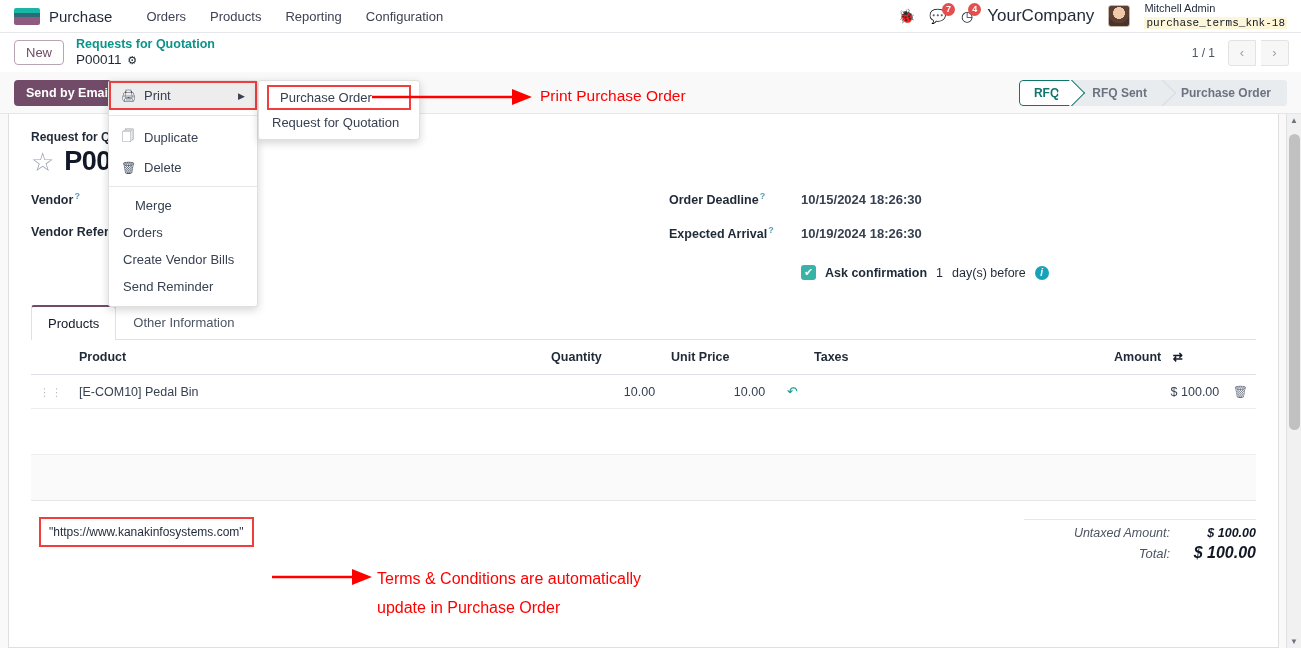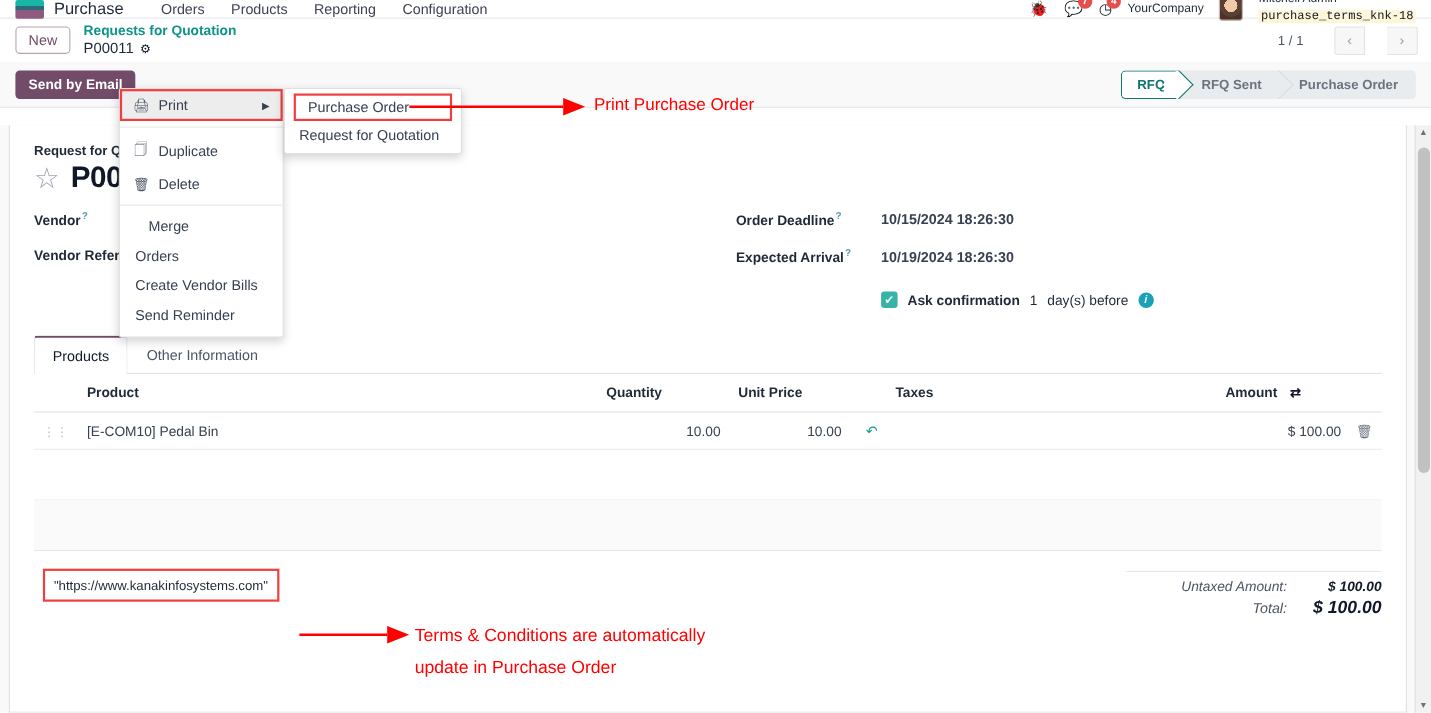--- a/index.html
+++ b/index.html
@@ -9,21 +9,21 @@
     overflow: hidden;
     font-family: "Liberation Sans", sans-serif;
     font-size: 13px;
     color: #374151;
     background: #ffffff;
   }
   .app { position: relative; width: 1301px; height: 648px; overflow: hidden; }
 
   
   .navbar {
-    height: 17px; background: #ffffff;
+    height: 33px; background: #ffffff;
     display: flex; align-items: center;
     padding: 0 10px 0 14px;
     border-bottom: 1px solid #e5e7eb;
     position: relative; z-index: 5;
   }
   .brand-logo {
     width: 26px; height: 17px; border-radius: 2px;
     background: linear-gradient(to bottom, #1ab6a5 0 30%, #2d6b7a 30% 52%, #8e5b7e 52% 100%);
     margin-right: 9px;
   }
@@ -33,21 +33,21 @@
     cursor: pointer; white-space: nowrap;
   }
   .nav-right { margin-left: auto; display: flex; align-items: center; gap: 14px; padding-right: 4px; }
   .sys-icon { position: relative; color: #1f2937; font-size: 14px; cursor: pointer; line-height: 1; }
   .sys-icon .badge {
     position: absolute; top: -6px; right: -8px;
     background: #e64e4e; color: #fff; border-radius: 9px;
     font-size: 9px; line-height: 12px; min-width: 13px; height: 13px;
     text-align: center; padding: 0 3px; font-weight: 700;
   }
-  .company-name { font-size: 11px; color: #1f2937; cursor: pointer; }
+  .company-name { font-size: 17px; color: #1f2937; cursor: pointer; }
   .avatar {
     width: 22px; height: 22px; border-radius: 3px;
     background: radial-gradient(circle at 50% 35%, #f0c9a8 0 36%, #5a3f35 37% 62%, #4b3228 63% 100%);
     border: 1px solid #c7b6a8; cursor: pointer;
   }
   .user-block { line-height: 1.05; cursor: pointer; }
   .user-name { font-size: 11px; color: #1f2937; }
   .user-db {
     font-family: "Liberation Mono", monospace; font-size: 11px;
     color: #111827; background: #fdf6d8; padding: 0 2px;
@@ -61,21 +61,21 @@
   }
   .btn-new {
     border: 1px solid #b9a4b1; color: #714B67; background: #fff;
     border-radius: 4px; padding: 4px 11px; font-size: 13px;
     margin-right: 12px; cursor: pointer;
   }
   .bc-text { line-height: 1.15; }
   .bc-parent { color: #0d9488; font-size: 12.5px; font-weight: 700; cursor: pointer; }
   .bc-current { color: #1f2937; font-size: 13.5px; }
   .gear-icon { color: #111827; font-size: 11px; cursor: pointer; margin-left: 2px; }
-  .pager { margin-left: auto; display: flex; align-items: center; gap: 20px; }
+  .pager { margin-left: auto; display: flex; align-items: center; gap: 5px; }
   .pager-text { font-size: 12px; color: #4b5563; margin-right: 8px; }
   .pager-btn {
     width: 28px; height: 26px; border: 1px solid #e3e3e3; background: #f7f7f7;
     color: #9aa0a6; font-size: 13px; display: flex; align-items: center;
     justify-content: center; cursor: pointer;
   }
   .pager-btn:first-of-type { border-radius: 3px 0 0 3px; }
   .pager-btn:last-of-type { border-radius: 0 3px 3px 0; border-left: none; }
 
   

